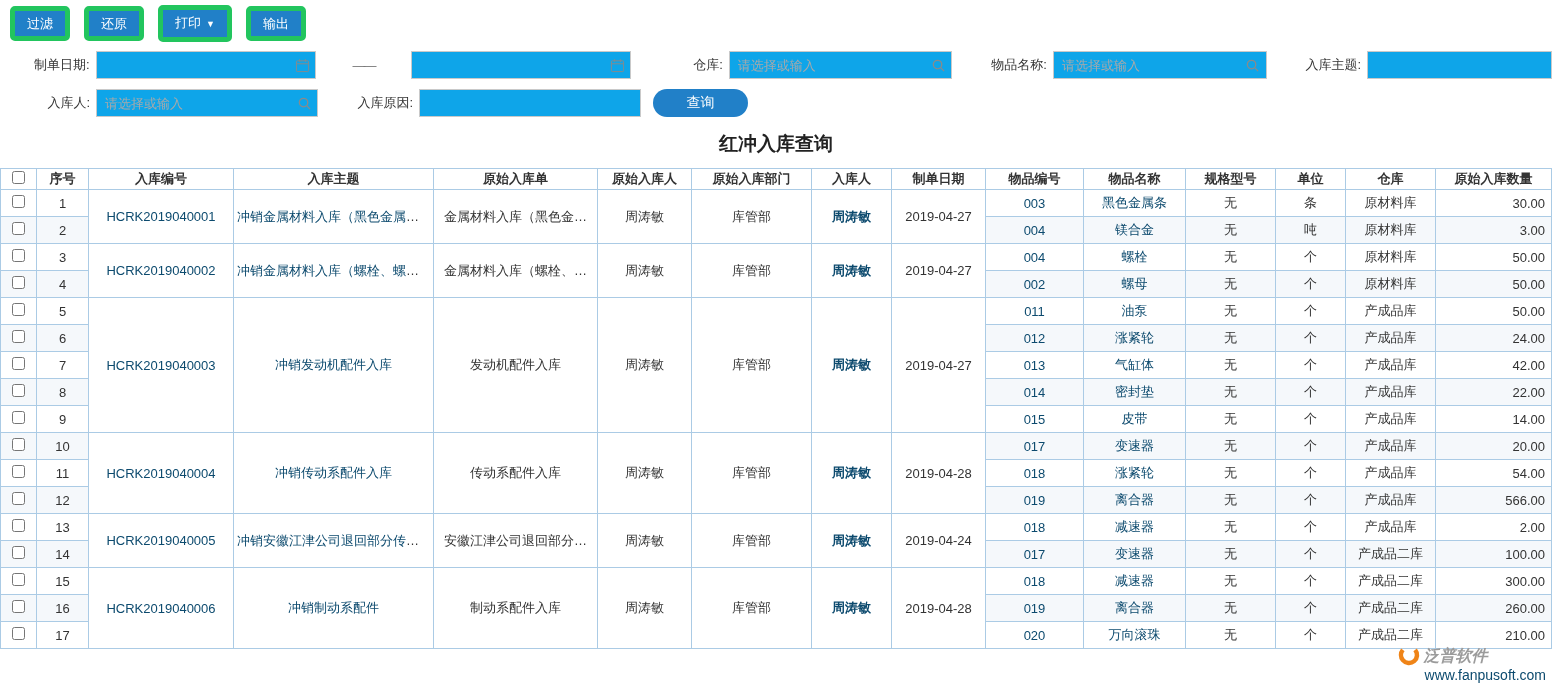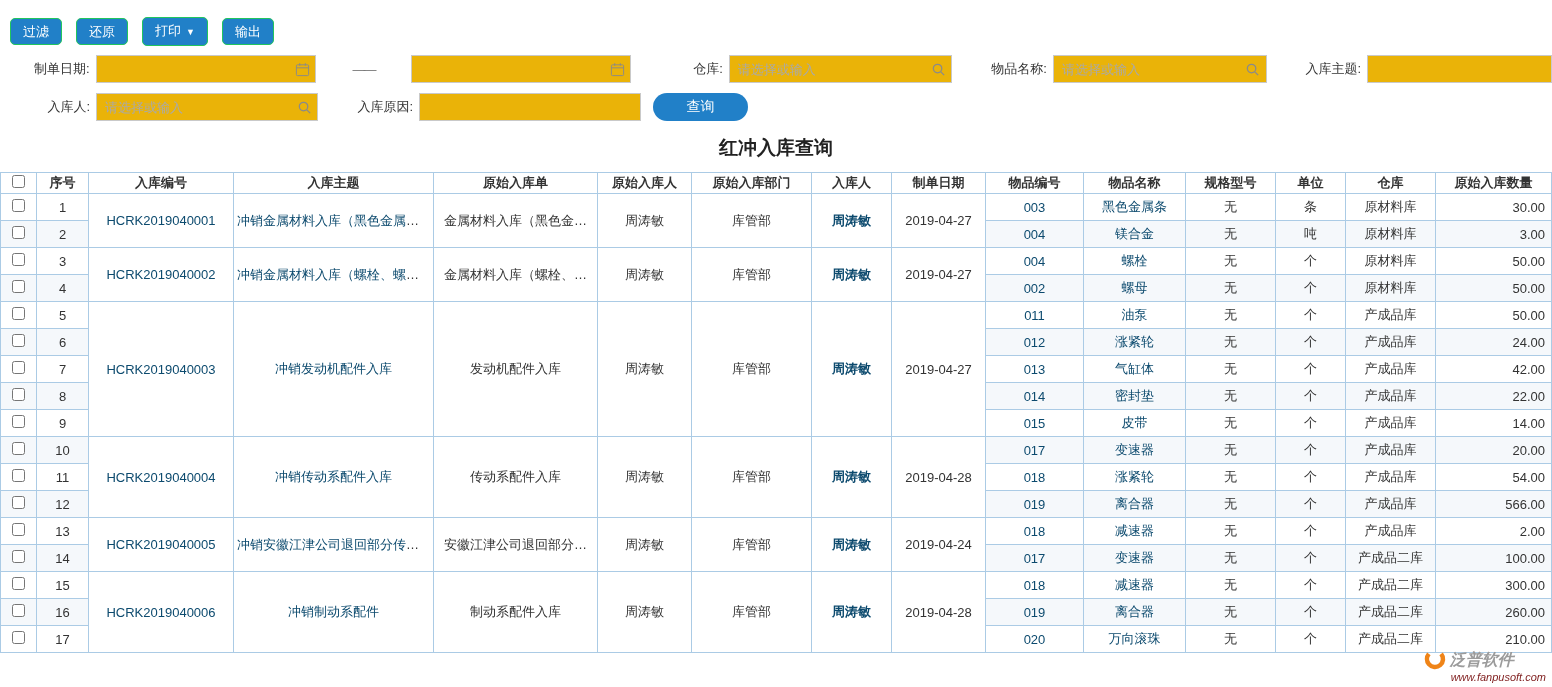--- a/index.html
+++ b/index.html
@@ -4,32 +4,32 @@
 <style>
   * { margin:0; padding:0; box-sizing:border-box; }
   html,body { width:1552px; height:687px; overflow:hidden; }
   body {
     font-family:"Liberation Sans","DejaVu Sans",sans-serif;
     font-size:13px; color:#333; background:#fff; position:relative;
   }
   
   .toolbar { display:flex; gap:14px; padding:5px 10px 4px; align-items:center; }
   .btn {
-    background:#2180c8; color:#fff; border:1px solid #22c55e;
+    background:#2180c8; color:#fff; border:5px solid #22c55e;
     padding:4px 12px; font-size:13px; border-radius:5px; cursor:pointer;
-    font-family:inherit; line-height:17px;margin-top:12px;
+    font-family:inherit; line-height:17px;
   }
   .btn .caret { font-size:9px; margin-left:5px; }
   
   .frow { display:flex; align-items:center; height:38px; padding-left:10px; }
   .flabel { text-align:right; margin-right:6px; white-space:nowrap; }
   .inpwrap { position:relative; display:flex; align-items:center; }
   .inp {
     width:100%; height:28px; border:1px solid #c9c9c9; padding:0 26px 0 8px;
-    font-size:13px; color:#333; font-family:inherit; outline:none; background:#eab308;
+    font-size:13px; color:#333; font-family:inherit; outline:none; background:#0ea5e9;
   }
   .inp.noicon { padding-right:8px; }
   .inp::placeholder { color:#a9a9a9; }
   .icon-btn { position:absolute; right:6px; width:16px; height:16px;
     display:flex; align-items:center; justify-content:center; cursor:pointer; }
   .dash { text-align:center; color:#777; letter-spacing:-2px; }
   .query-btn { background:#2180c8; color:#fff; border:none; height:28px; width:95px;
     font-size:14px; cursor:pointer; border-radius:14px; font-family:inherit; }
   .w80{width:80px}.w92{width:92px}.w95{width:95px}.w222{width:222px}
   .w225{width:225px}.w215{width:215px}.w186{width:186px}.dashw{width:95px}
@@ -44,21 +44,21 @@
   td { height:27px; background:#fff; }
   tr.alt td.band { background:#f5f8fb; }
   a.lnk { color:#0c4a6e; text-decoration:none; cursor:pointer; }
   a.bold-lnk { font-weight:bold; }
   td.qty { text-align:right; padding-right:6px; }
   input[type=checkbox]{ width:13px; height:13px; cursor:pointer; }
   
   .watermark { position:absolute; right:6px; bottom:4px; pointer-events:none; }
   .wm-top { display:flex; align-items:center; gap:3px; }
   .wm-brand { color:#9b9b9b; font-size:16px; font-weight:bold; font-style:italic; }
-  .wm-url { color:#7f1d1d; font-size:11px; font-style:italic; padding-left:28px; margin-top:-3px; }
+  .wm-url { color:#0c4a6e; font-size:14px; padding-left:28px; margin-top:-3px; }
 </style>
 </head>
 <body>
 
 <div class="toolbar">
   <button class="btn">过滤</button>
   <button class="btn">还原</button>
   <button class="btn"><span>打印</span><span class="caret">▼</span></button>
   <button class="btn">输出</button>
 </div>

